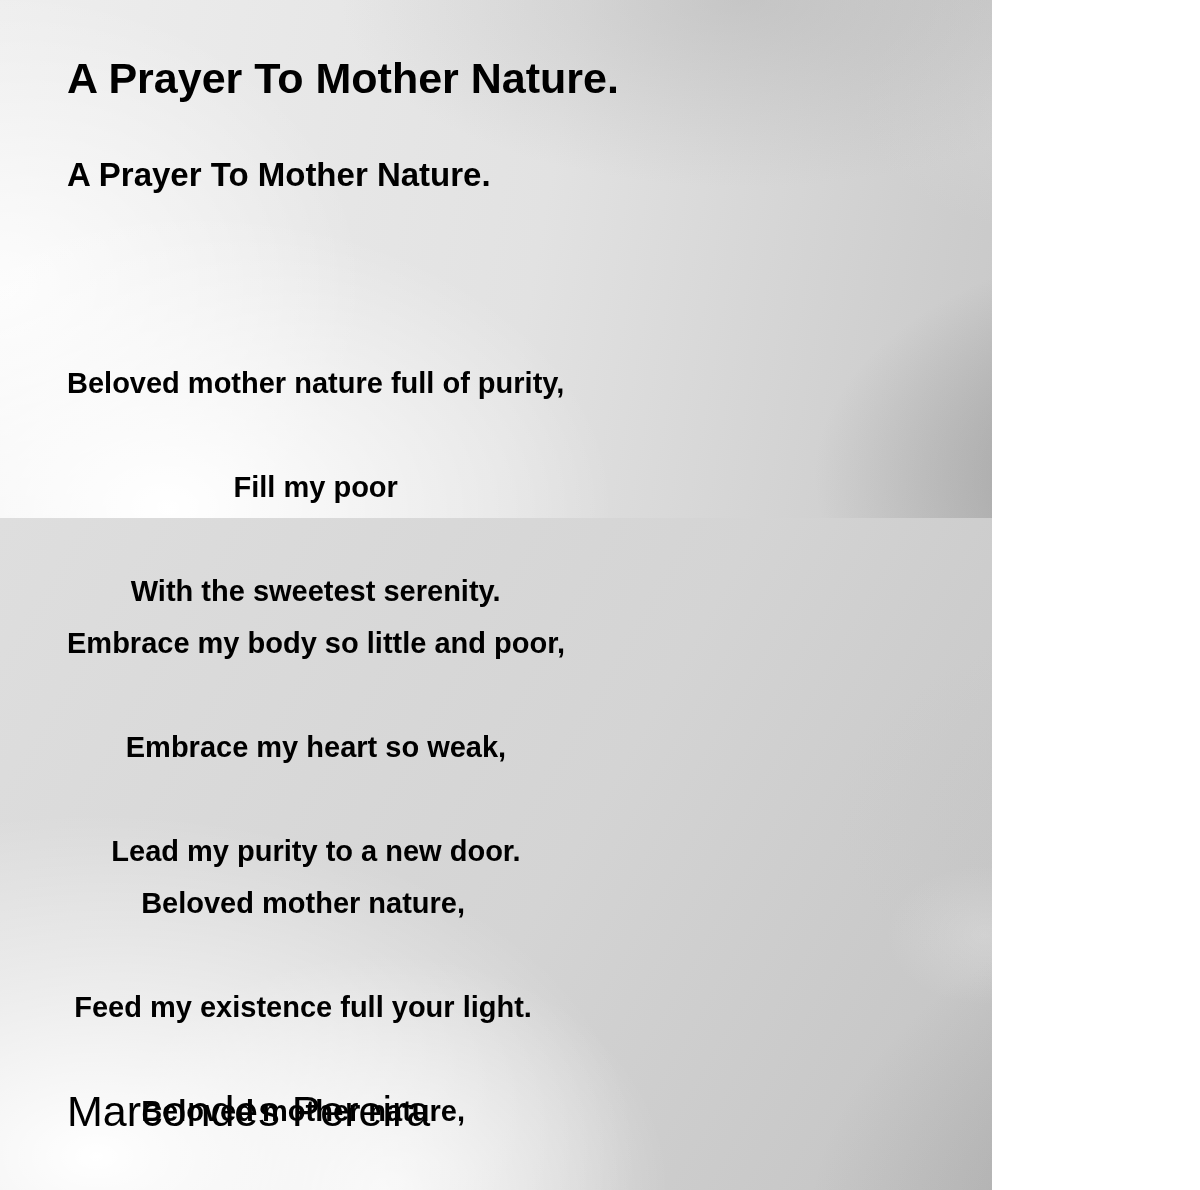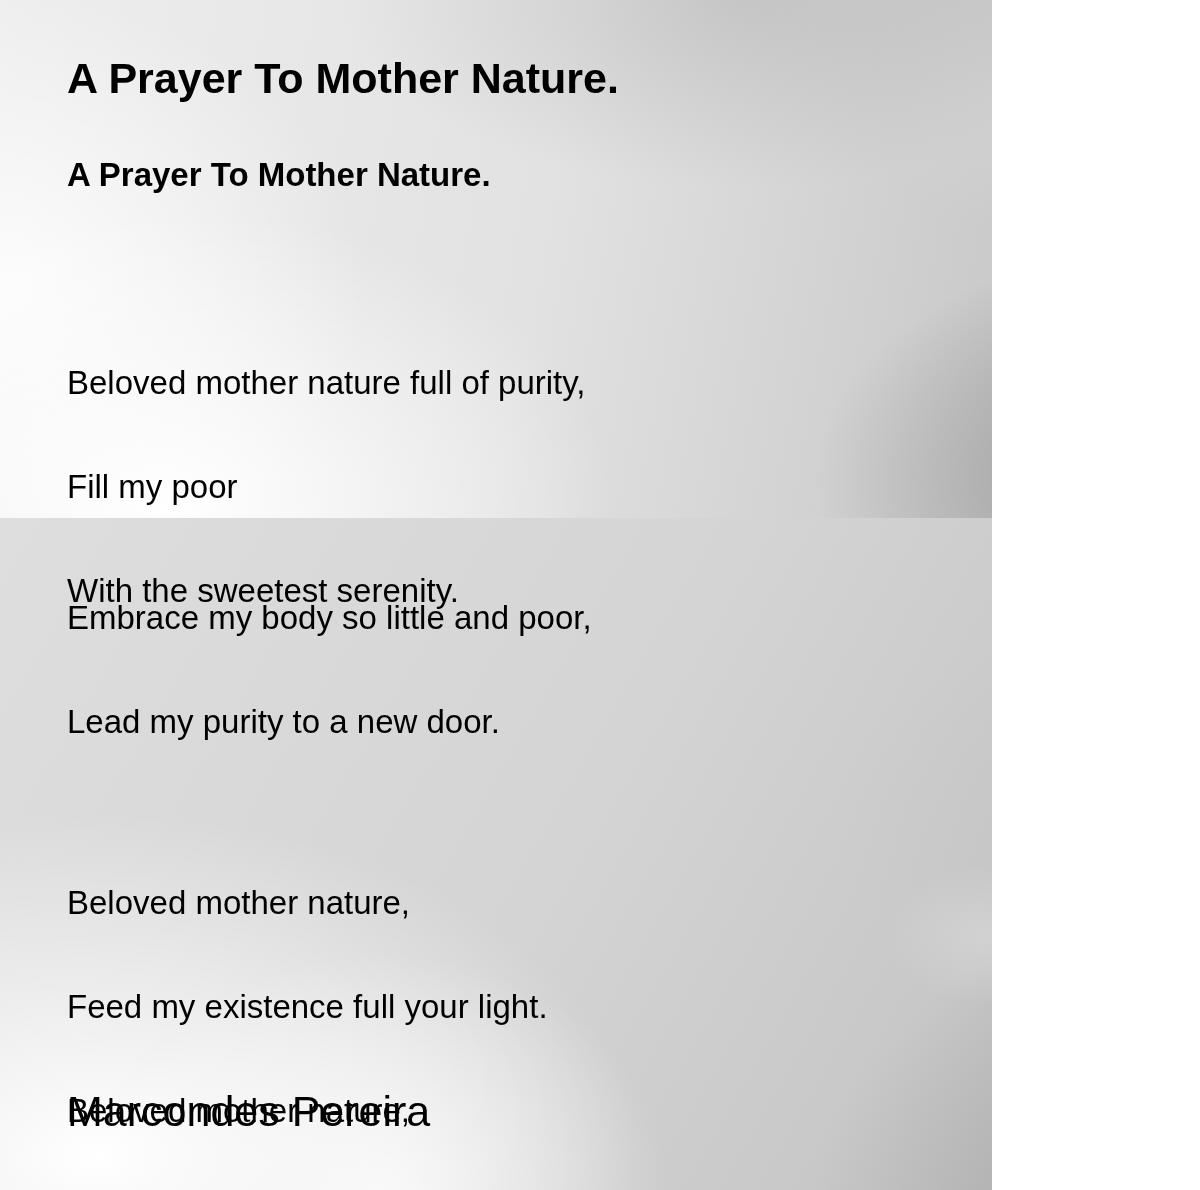--- a/index.html
+++ b/index.html
@@ -58,26 +58,27 @@
     line-height: 52px;
     letter-spacing: 0;
   }
   .poem-subtitle {
     top: 149px;
     font-size: 33px;
     font-weight: bold;
     line-height: 52px;
   }
   .stanza {
-    font-size: 33px;
-    font-weight: normal;
+    font-size: 29px;
+    font-weight: bold;
     line-height: 52px;
+    text-align: center;
   }
   .stanza-1 { top: 305px; }
-  .stanza-2 { top: 540px; }
+  .stanza-2 { top: 565px; }
   .stanza-3 { top: 825px; }
   .poem-author {
     top: 1085px;
     font-size: 43px;
     font-weight: normal;
     line-height: 52px;
   }
 </style>
 </head>
 <body>
@@ -92,20 +93,21 @@
   <h2 class="txt poem-subtitle" style="margin:0;">A Prayer To Mother Nature.</h2>
 
   <div class="txt stanza stanza-1">
     <div>Beloved mother nature full of purity,</div>
     <div>Fill my poor</div>
     <div>With the sweetest serenity.</div>
   </div>
 
   <div class="txt stanza stanza-2">
     <div>Embrace my body so little and poor,</div>
+    <div>Embrace my heart so weak,</div>
     <div>Lead my purity to a new door.</div>
   </div>
 
   <div class="txt stanza stanza-3">
     <div>Beloved mother nature,</div>
     <div>Feed my existence full your light.</div>
     <div>Beloved mother nature,</div>
     <div>Feed my essence with your might.</div>
   </div>
 

